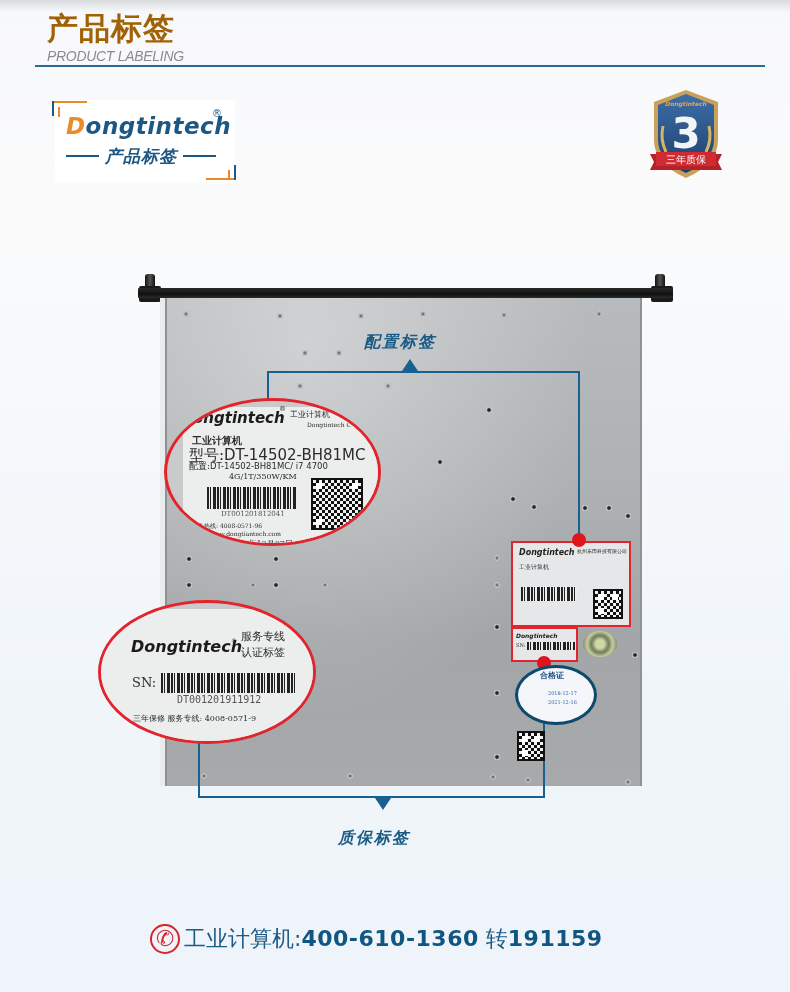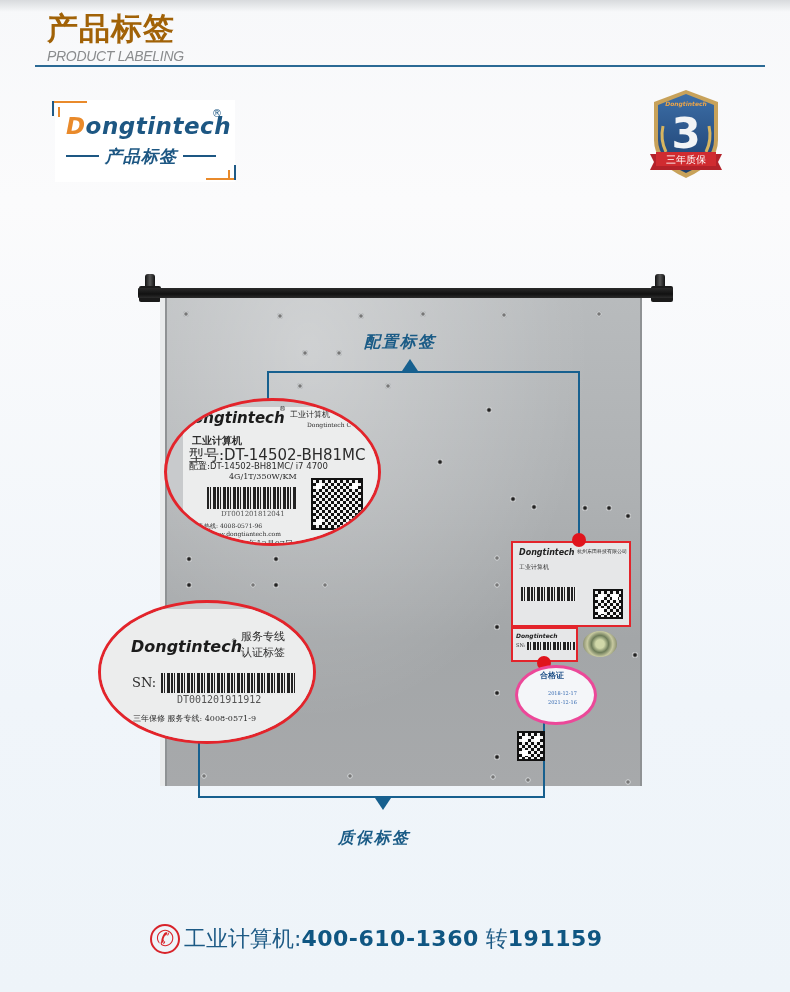--- a/index.html
+++ b/index.html
@@ -75,21 +75,21 @@
       linear-gradient(#fff,#fff) 3px 3px/6px 6px no-repeat,
       linear-gradient(#fff,#fff) calc(100% - 3px) 3px/6px 6px no-repeat,
       linear-gradient(#fff,#fff) 3px calc(100% - 3px)/6px 6px no-repeat,
       repeating-conic-gradient(#111 0 25%, #f2f2f2 0 50%) 0 0/6px 6px;
     border:2px solid #111;
   }
 
   
   .small-lbl { position:absolute; background:#e6e7e8; border:2px solid #e3242b; }
   .red-dot { width:14px; height:14px; border-radius:50%; background:#e0141c; }
-  .cert { background:#f4f6f9; border:3px solid #ec4899; border-radius:50%; }
+  .cert { background:#f4f6f9; border:3px solid #0c4a6e; border-radius:50%; }
   .holo { border-radius:50%; background:radial-gradient(circle,#d0d8a8 20%,#6e7d5a 40%,#c7c9a0 60%,#8a8f70 80%); }
 
   
   .phone-icon { left:150px; top:924px; width:30px; height:30px; border:2px solid #d8232a; border-radius:50%; }
   .phone-glyph { left:156px; top:926px; font-size:22px; color:#d8232a; font-style:italic; font-weight:bold; line-height:26px; }
   .hotline { left:184px; top:924px; font-size:22px; color:#1d5a85; line-height:30px; white-space:nowrap; }
   .hotline b { font-family:"DejaVu Sans", sans-serif; font-weight:bold; color:#0f5682; letter-spacing:0.5px; }
 </style>
 </head>
 <body>

